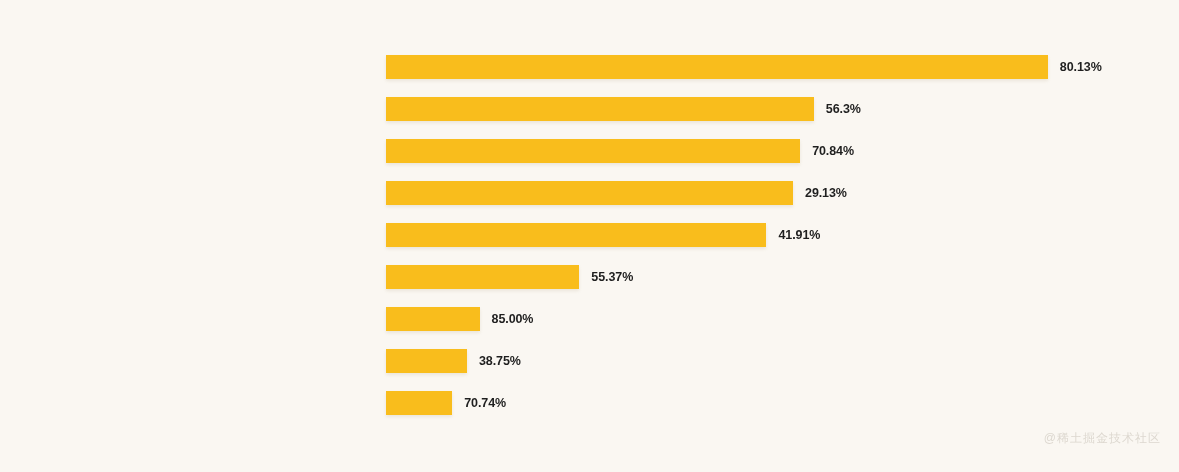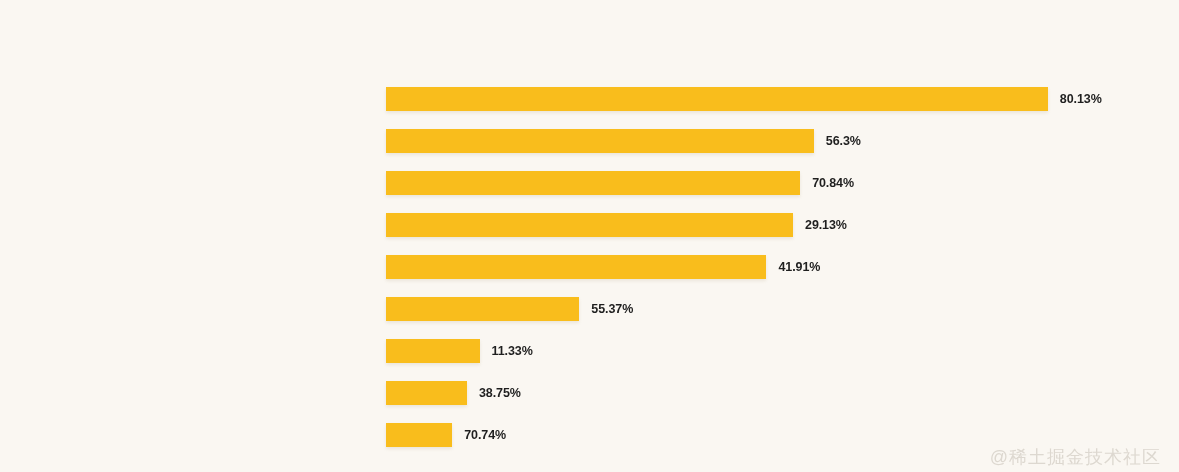--- a/index.html
+++ b/index.html
@@ -11,21 +11,20 @@
     height: 472px;
     background: #faf7f2;
     font-family: "Liberation Sans", sans-serif;
     overflow: hidden;
     position: relative;
   }
 
   #chart-root {
     position: absolute;
     inset: 0;
-    margin-top: 32px;
   }
 
   .bar-row {
     position: absolute;
     left: 0;
     height: 24px;
     display: flex;
     align-items: center;
   }
 
@@ -49,22 +48,22 @@
     font-size: 12.5px;
     font-weight: bold;
     color: #1f1f1f;
     white-space: nowrap;
     letter-spacing: -0.1px;
   }
 
   #watermark {
     position: absolute;
     right: 18px;
-    bottom: 3px;
-    font-size: 18px;
+    bottom: 25px;
+    font-size: 12px;
     color: #ddd8d0;
     letter-spacing: 1px;
     white-space: nowrap;
     user-select: none;
   }
 </style>
 </head>
 <body>
 
 <div id="chart-root">
@@ -100,21 +99,21 @@
     </div>
     <div class="bar-row" style="top: 265px;">
       <div class="bar-track">
         <div class="bar" style="width: 193.367px; background: rgb(249, 189, 28);"></div>
         <div class="value-label">55.37%</div>
       </div>
     </div>
     <div class="bar-row" style="top: 307px;">
       <div class="bar-track">
         <div class="bar" style="width: 93.5858px; background: rgb(249, 189, 28);"></div>
-        <div class="value-label">11.33%</div>
+        <div class="value-label">85.00%</div>
       </div>
     </div>
     <div class="bar-row" style="top: 349px;">
       <div class="bar-track">
         <div class="bar" style="width: 81.0306px; background: rgb(249, 189, 28);"></div>
         <div class="value-label">38.75%</div>
       </div>
     </div>
     <div class="bar-row" style="top: 391px;">
       <div class="bar-track">

